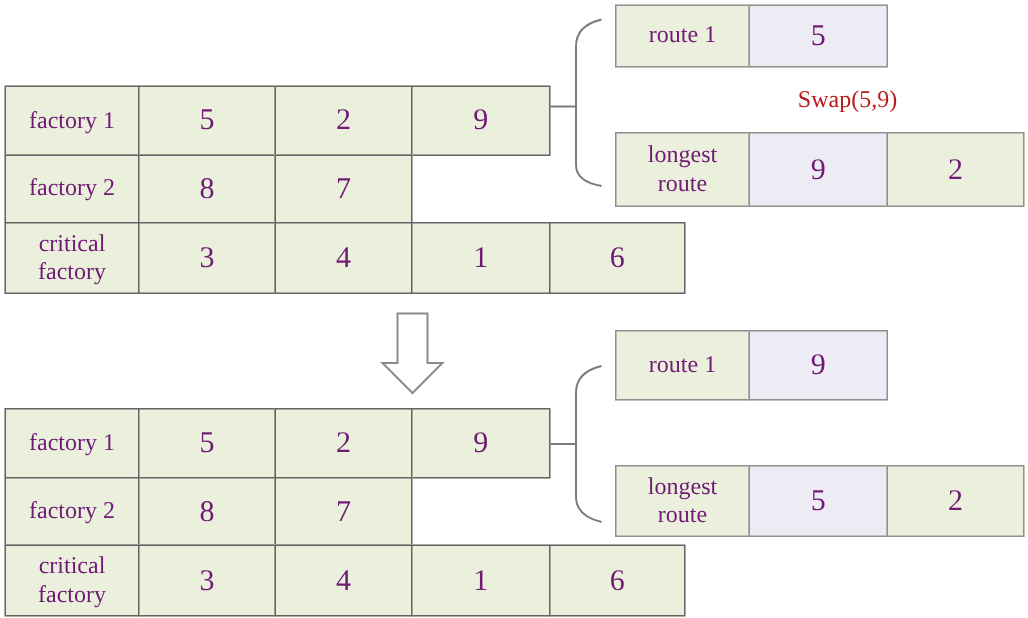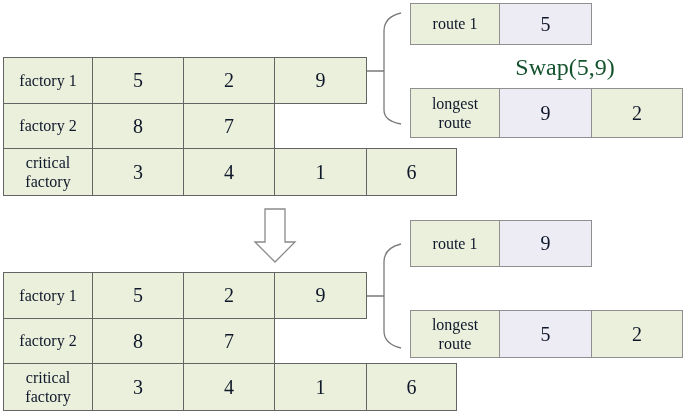--- a/index.html
+++ b/index.html
@@ -11,30 +11,30 @@
     font-family:"Liberation Serif", serif;
   }
   .cell{
     position:absolute;
     box-sizing:border-box;
     background:#eaf0dc;
     border:1px solid #646464;
     display:flex;
     align-items:center;
     justify-content:center;
-    color:#0f172a;
+    color:#701a75;
   }
   .lav{background:#edebf4;}
   .rb{border-color:#8f8f8f;}
   .num{font-size:20px;}
   .lbl{font-size:16px;line-height:1.2;text-align:center;padding:0 3px;}
   .swap{
     position:absolute;
     left:505px;top:54px;width:120px;height:26px;
-    font-size:24px;color:#14532d;
+    font-size:16px;color:#b91c1c;
     display:flex;align-items:center;justify-content:center;
   }
   svg.overlay{position:absolute;left:0;top:0;pointer-events:none;}
 </style>
 </head>
 <body>
 
 <div id="canvas">
 
   <div>

